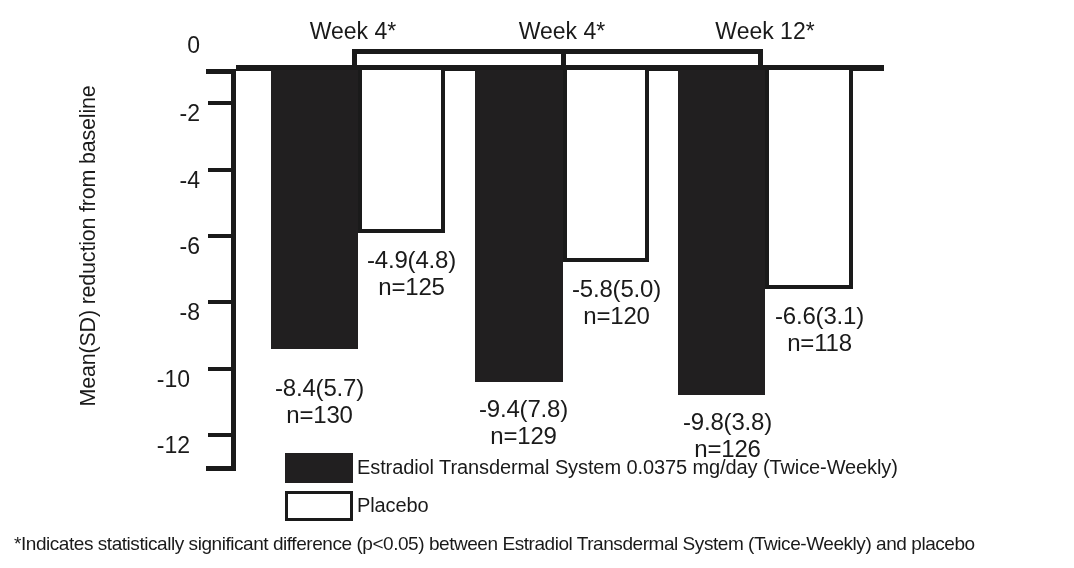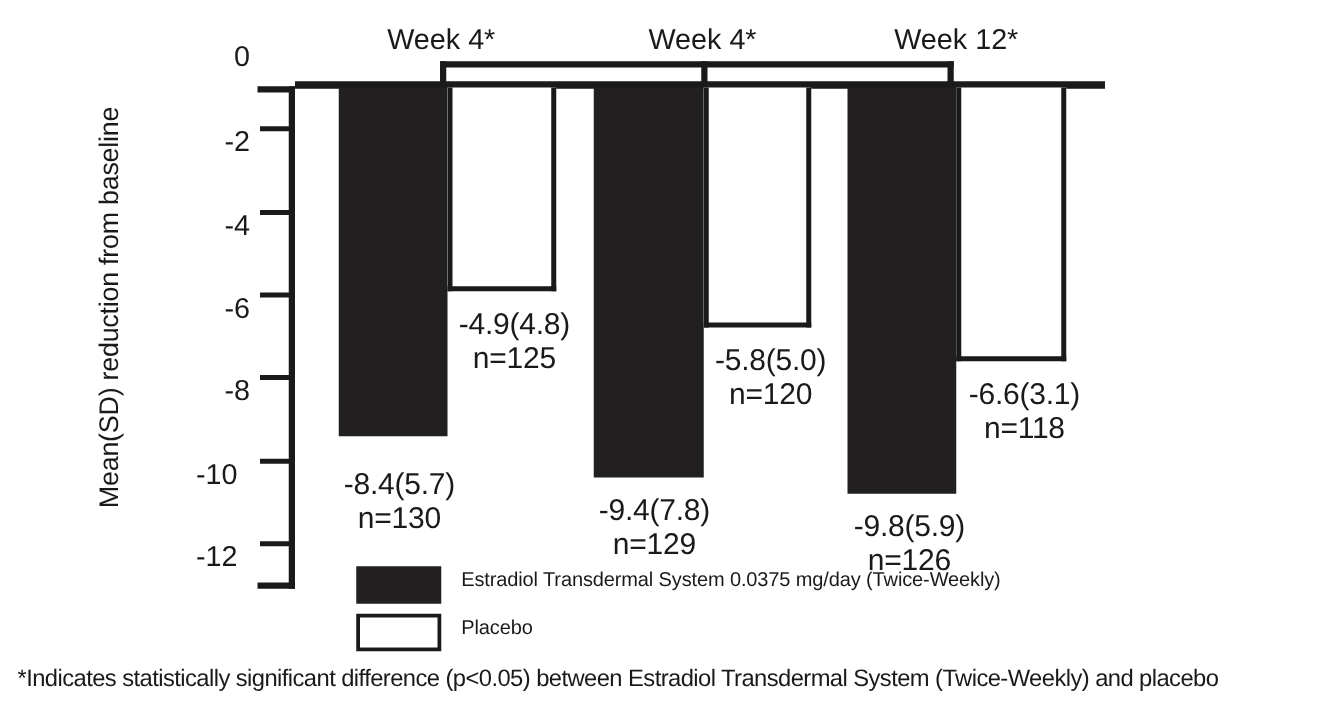--- a/index.html
+++ b/index.html
@@ -59,21 +59,21 @@
   .week-label{
     position:absolute;top:18px;font-size:23px;white-space:nowrap;text-align:center;
   }
 
   
   #legend{position:absolute;left:285px;top:453px;}
   .legend-row{position:relative;height:33px;margin-bottom:5px;}
   .legend-swatch{position:absolute;left:0;top:0;width:68px;height:30px;box-sizing:border-box;}
   .legend-swatch.dark{background:#211f20;}
   .legend-swatch.light{background:#ffffff;border:3px solid #1a1a1a;}
-  .legend-text{position:absolute;left:84px;top:3px;font-size:16px;white-space:nowrap;letter-spacing:-0.1px;}
+  .legend-text{position:absolute;left:72px;top:3px;font-size:20px;white-space:nowrap;letter-spacing:-0.1px;}
 
   
   #footnote{
     position:absolute;left:14px;top:533px;width:1050px;
     font-size:19px;letter-spacing:-0.45px;white-space:nowrap;
   }
 </style>
 </head>
 <body>
 
@@ -126,21 +126,21 @@
   <div class="bar-label" style="left:242px;top:363px;width:155px;margin-top:12px;">-8.4(5.7)
 n=130</div>
   <div class="bar-label" style="left:334px;top:247px;width:155px;">-4.9(4.8)
 n=125</div>
 
   <div class="bar-label" style="left:446px;top:396px;width:155px;">-9.4(7.8)
 n=129</div>
   <div class="bar-label" style="left:539px;top:276px;width:155px;">-5.8(5.0)
 n=120</div>
 
-  <div class="bar-label" style="left:650px;top:409px;width:155px;">-9.8(5.9)
+  <div class="bar-label" style="left:650px;top:409px;width:155px;">-9.8(3.8)
 n=126</div>
   <div class="bar-label" style="left:742px;top:303px;width:155px;">-6.6(3.1)
 n=118</div>
 
   <div id="legend">
     <div class="legend-row">
       <span class="legend-swatch dark"></span>
       <span class="legend-text">Estradiol Transdermal System 0.0375 mg/day (Twice-Weekly)</span>
     </div>
     <div class="legend-row">

